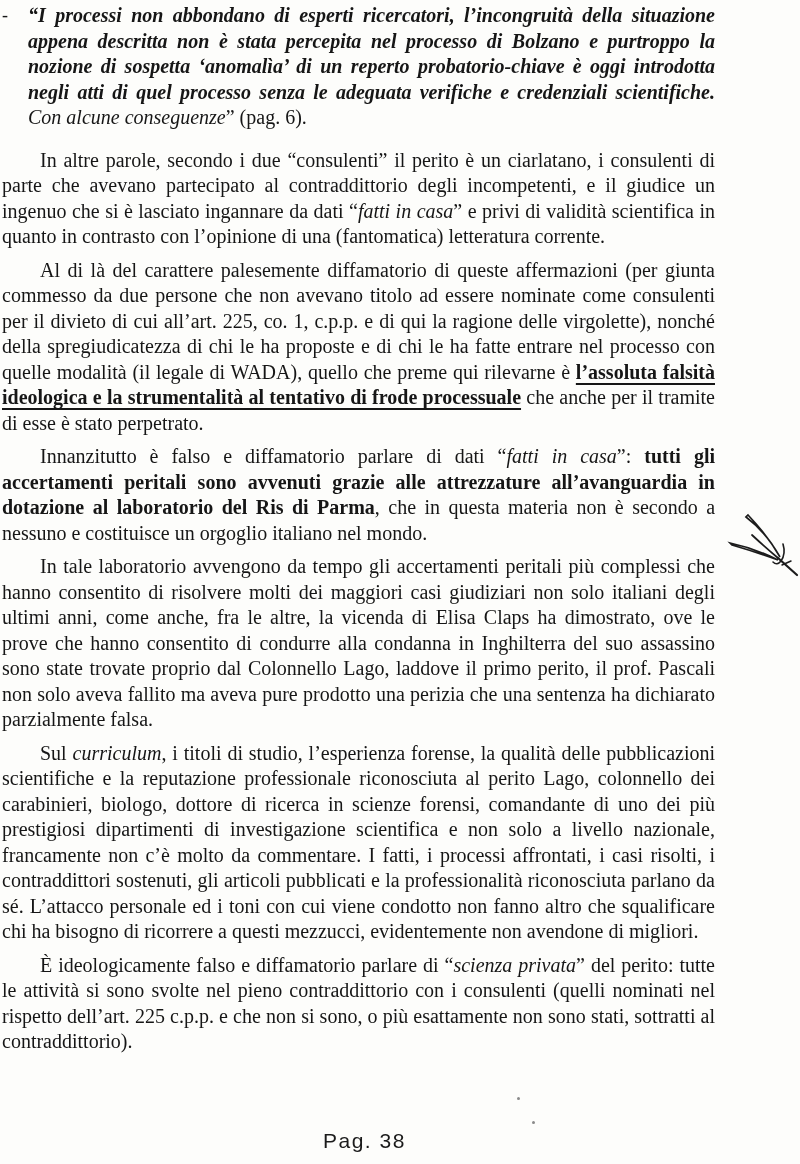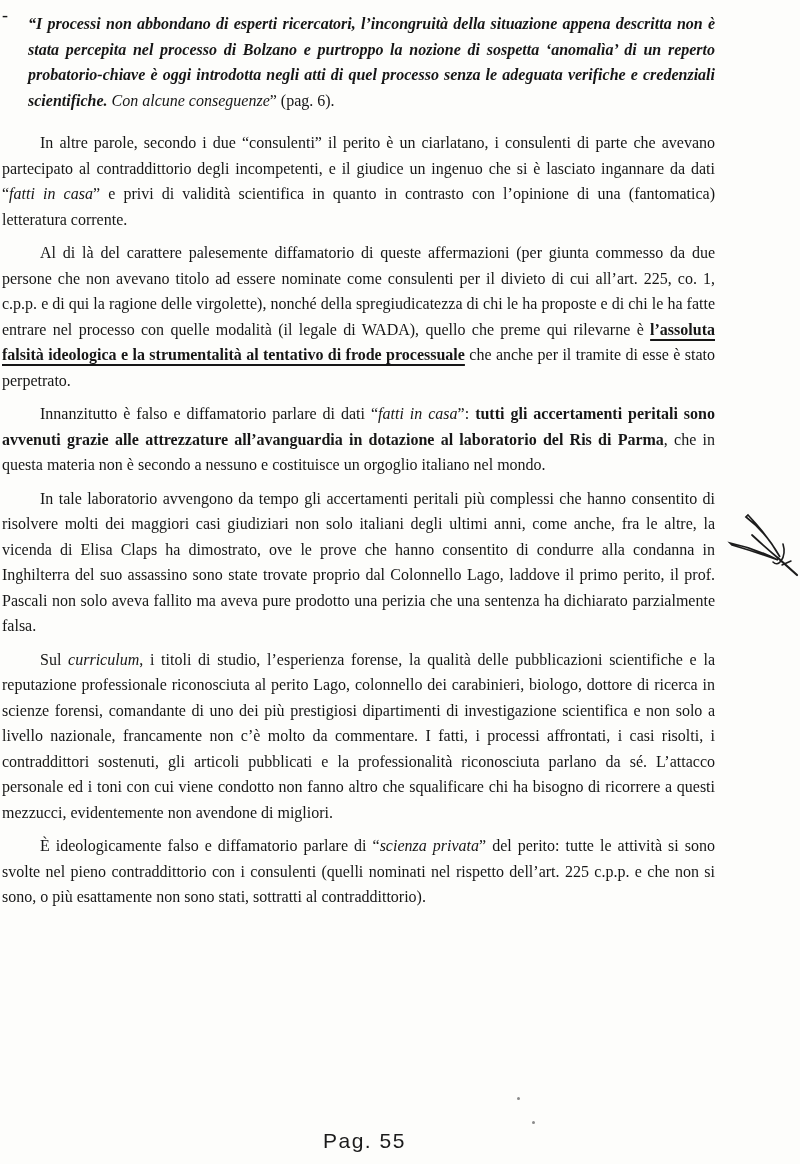--- a/index.html
+++ b/index.html
@@ -12,22 +12,22 @@
     font-family:"Liberation Serif", serif;
     color:#161616;
     -webkit-font-smoothing:antialiased;
   }
   .text-column{
     position:absolute;
     left:2px;top:3px;
     width:713px;
   }
   .text-column p{
-    margin:8px 0 8px 0;
-    font-size:16px;
+    margin:0 0 8px 0;
+    font-size:20px;
     line-height:25.5px;
     text-align:justify;
   }
   .quote-row{
     display:flex;
     margin:0 0 9px 0;
   }
   .quote-marker{
     flex:none;
     width:26px;
@@ -104,16 +104,16 @@
     <path d="M40,37 Q54,50 66,60" stroke-width="1.8"></path>
     <path d="M66,60 L85,77" stroke-width="2.2"></path>
     <path d="M71,46 Q74,56 69,63 Q65,68 61,64" stroke-width="1.6"></path>
     <path d="M70,67 L79,63" stroke-width="1.5"></path>
   </svg>
 
   <div class="speck speck-1"></div>
   <div class="speck speck-2"></div>
 
   <div class="footer">
-    <span>Pag. 55</span>
+    <span>Pag. 38</span>
   </div>
 
 </div>
 
 </body></html>

